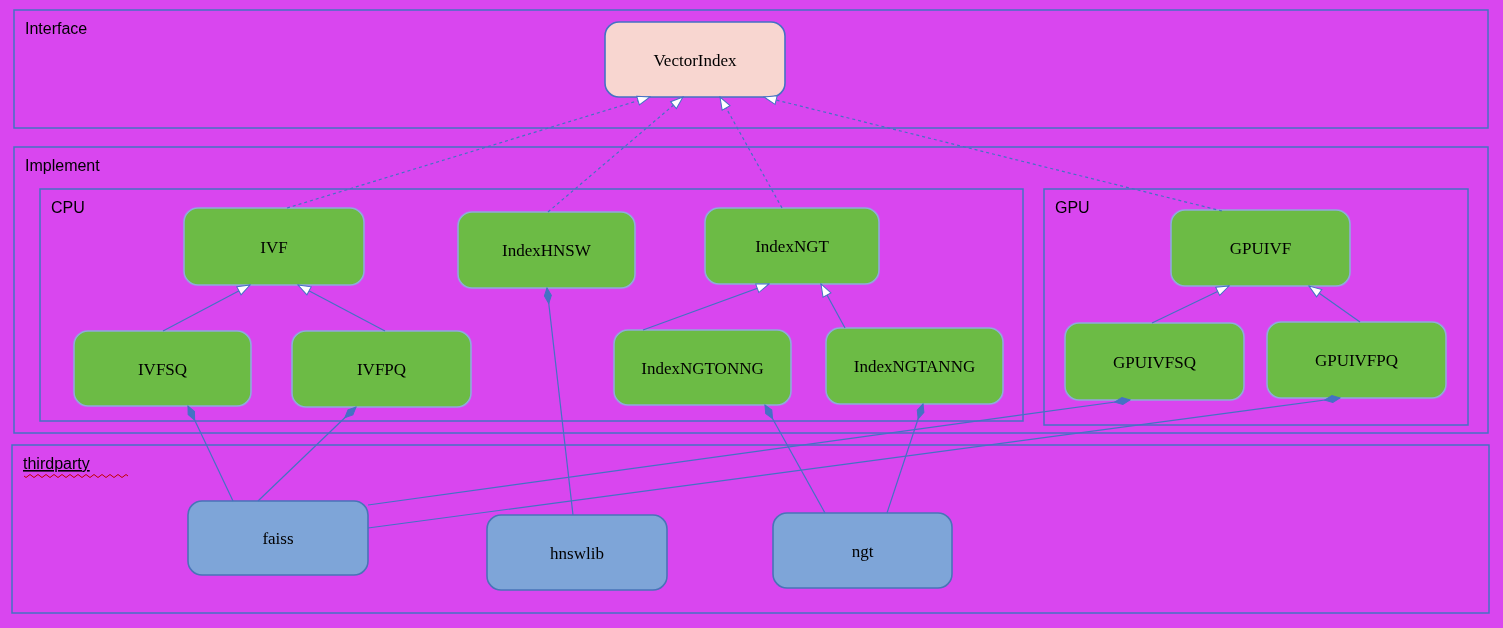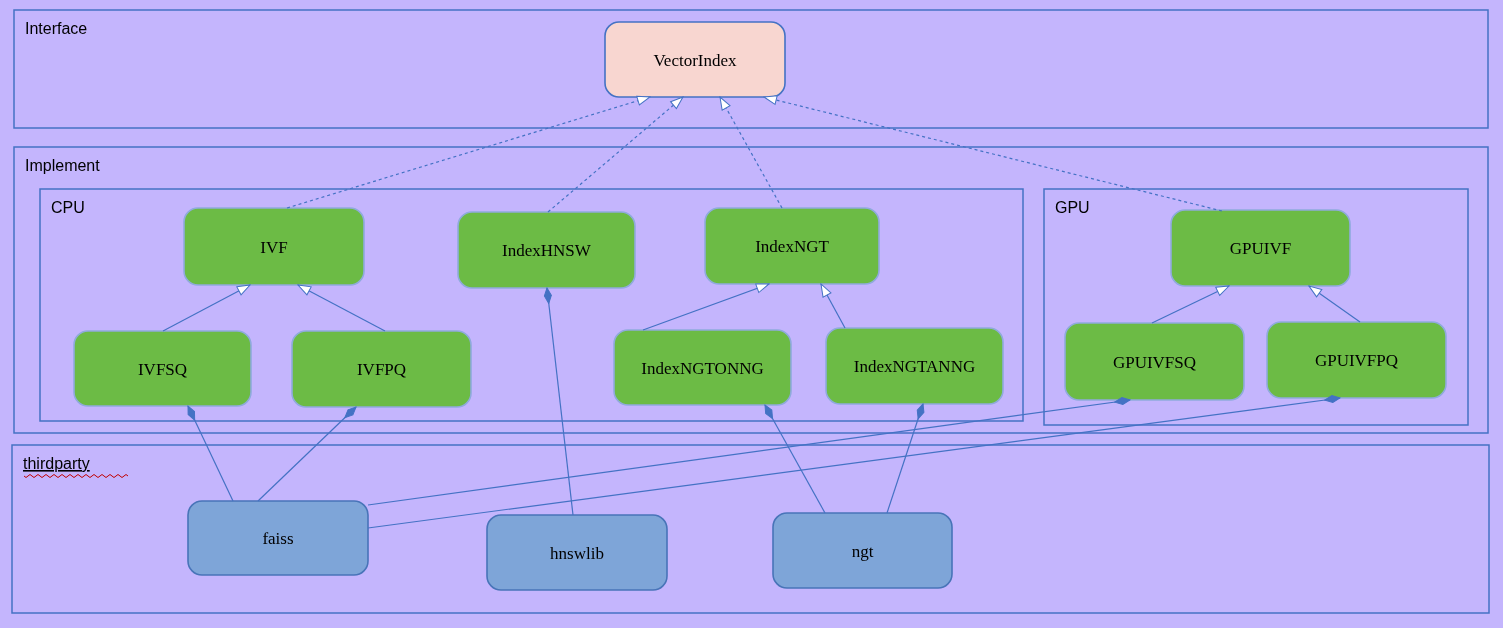--- a/index.html
+++ b/index.html
@@ -1,16 +1,16 @@
 <!DOCTYPE html>
 <html><head>
 <meta charset="utf-8">
 <style>
   html,body{margin:0;padding:0;background:#ffffff;}
-  .stage{position:relative;width:1503px;height:628px;background:#c4b5fd;overflow:hidden;
+  .stage{position:relative;width:1503px;height:628px;background:#d946ef;overflow:hidden;
          font-family:"Liberation Sans",sans-serif;}
   svg{position:absolute;left:0;top:0;}
   .clabel{font-family:"Liberation Sans",sans-serif;font-size:16px;fill:#000000;}
   .nlabel{font-family:"Liberation Serif",serif;font-size:17px;fill:#000000;text-anchor:middle;}
 </style>
 </head>
 <body>
 
 <div class="stage">
   <svg id="diagram" width="1503" height="628" viewBox="0 0 1503 628">

